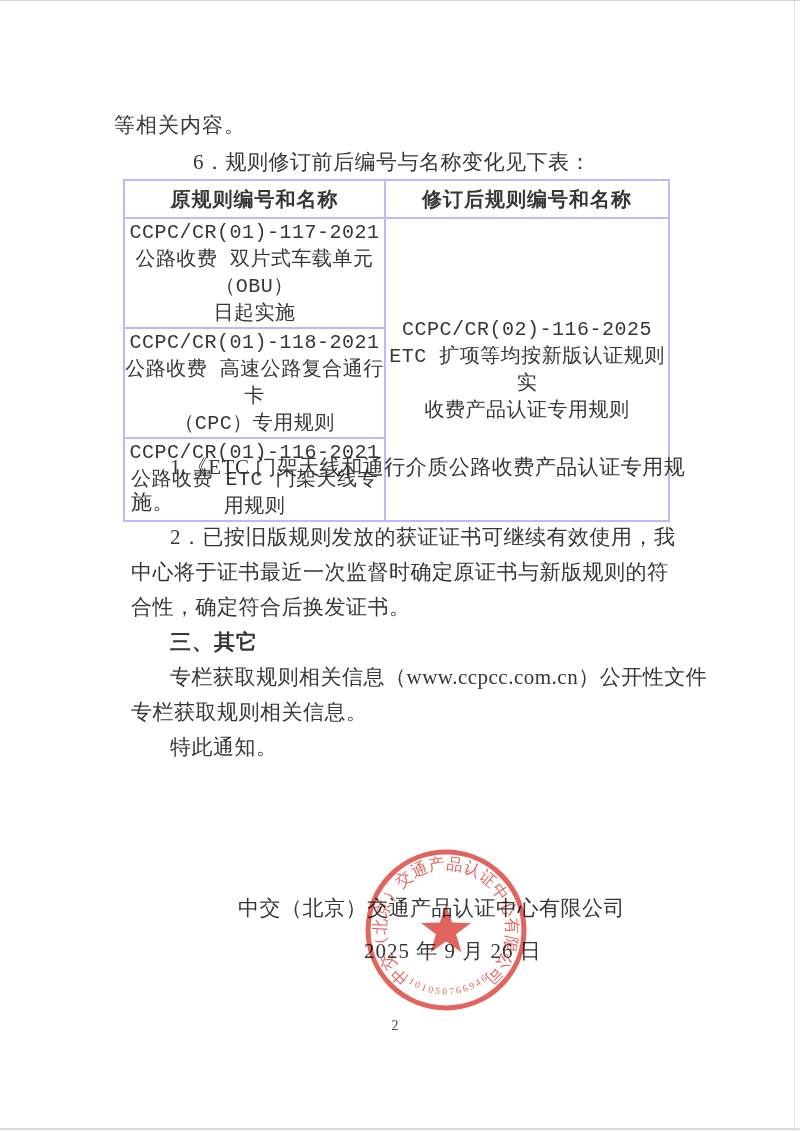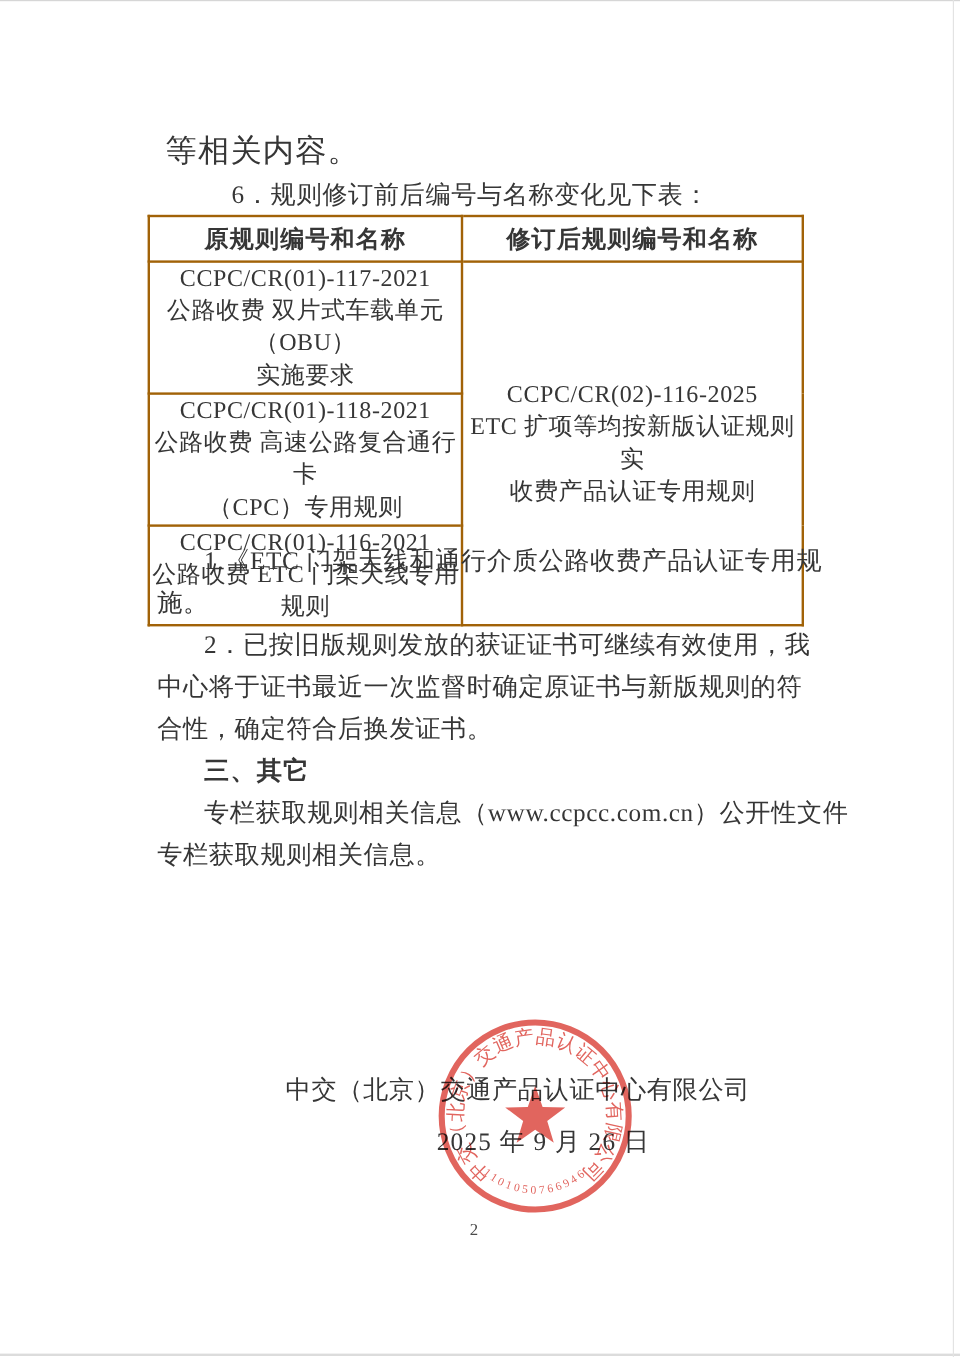--- a/index.html
+++ b/index.html
@@ -17,32 +17,32 @@
 
   .abs{position:absolute;}
 
   .bodyline{
     font-size:21px;line-height:35px;height:35px;white-space:nowrap;
     letter-spacing:0.5px;
   }
   .indent{padding-left:39px;}
   .heading{font-weight:bold;letter-spacing:1px;}
 
-  #intro-line{left:138px;top:108px;font-size:26px;line-height:35px;letter-spacing:1px;}
+  #intro-line{left:114px;top:108px;font-size:21px;line-height:35px;letter-spacing:1px;}
   #item6-line{left:193px;top:145px;font-size:21px;line-height:35px;letter-spacing:0.5px;}
 
   
   #rules-table{
     left:123px;top:179px;width:541px;border-collapse:collapse;
     table-layout:fixed;
   }
   #rules-table td,#rules-table th{
-    border:2px solid #a16207;
+    border:2px solid #c4b5fd;
     text-align:center;vertical-align:middle;
-    font-size:20px;padding:0;
+    font-size:20px;padding:0;font-family:Liberation Mono, monospace;
   }
   #rules-table th{height:36px;font-weight:bold;letter-spacing:1px;}
   .col-left{width:259px;}
   .col-right{width:282px;}
   .cell-line{display:block;line-height:27px;letter-spacing:0.5px;}
   .row-3l td{height:81px;}
   .row-2l td{height:55px;margin-top:28px;}
 
   #body2{left:131px;top:450px;width:560px;}
 
@@ -72,21 +72,21 @@
 <table class="abs" id="rules-table">
   <tbody>
       <tr>
     <th class="col-left">原规则编号和名称</th>
     <th class="col-right">修订后规则编号和名称</th>
   </tr>
   <tr class="row-3l">
     <td>
       <span class="cell-line">CCPC/CR(01)-117-2021</span>
       <span class="cell-line">公路收费 双片式车载单元（OBU）</span>
-      <span class="cell-line">实施要求</span>
+      <span class="cell-line">日起实施</span>
     </td>
     <td rowspan="3">
       <span class="cell-line">CCPC/CR(02)-116-2025</span>
       <span class="cell-line">ETC 扩项等均按新版认证规则实</span>
       <span class="cell-line">收费产品认证专用规则</span>
     </td>
   </tr>
   <tr class="row-3l">
     <td>
       <span class="cell-line">CCPC/CR(01)-118-2021</span>
@@ -105,20 +105,21 @@
 
 <div class="abs" id="body2">
   <div class="bodyline indent">1.《ETC 门架天线和通行介质公路收费产品认证专用规</div>
   <div class="bodyline">施。</div>
   <div class="bodyline indent">2．已按旧版规则发放的获证证书可继续有效使用，我</div>
   <div class="bodyline">中心将于证书最近一次监督时确定原证书与新版规则的符</div>
   <div class="bodyline">合性，确定符合后换发证书。</div>
   <div class="bodyline indent heading">三、其它</div>
   <div class="bodyline indent">专栏获取规则相关信息（www.ccpcc.com.cn）公开性文件</div>
   <div class="bodyline">专栏获取规则相关信息。</div>
+  <div class="bodyline indent">特此通知。</div>
 </div>
 
 <div class="abs" id="sig-company">中交（北京）交通产品认证中心有限公司</div>
 <div class="abs" id="sig-date">2025 年 9 月 26 日</div>
 
 <svg class="abs" id="seal" viewBox="0 0 166 166">
   <circle cx="83" cy="83" r="77" fill="none" stroke="#dd4f48" stroke-width="5"></circle>
   <path fill="#dd4f48" d="M83,58 L89.1,75.6 L107.7,76 L92.9,87.2 L98.3,105 L83,94.4 L67.7,105 L73.1,87.2 L58.3,76 L76.9,75.6 Z"></path>
   <defs>
     <path id="seal-text-arc" d="M 46.5,130.6 A 60,60 0 1 1 119.5,130.6" fill="none"></path>

